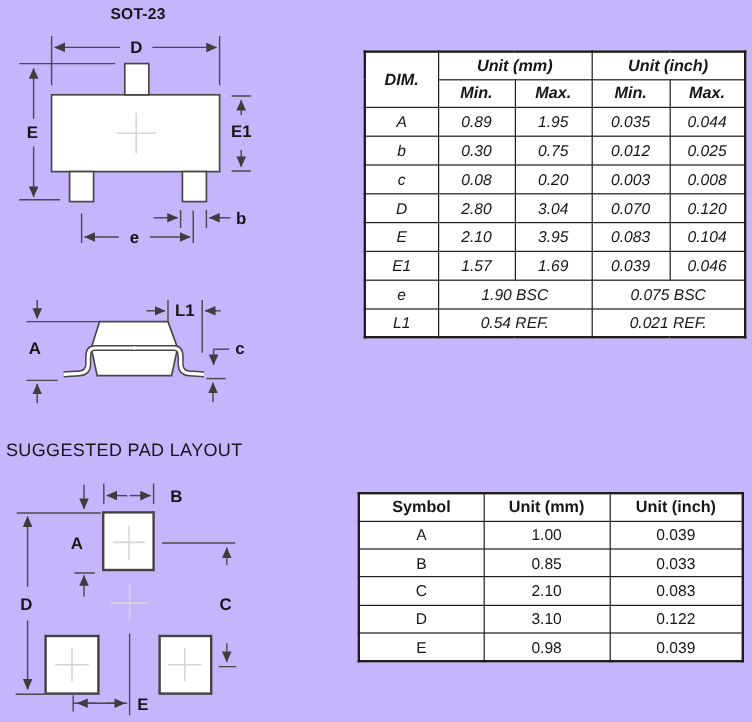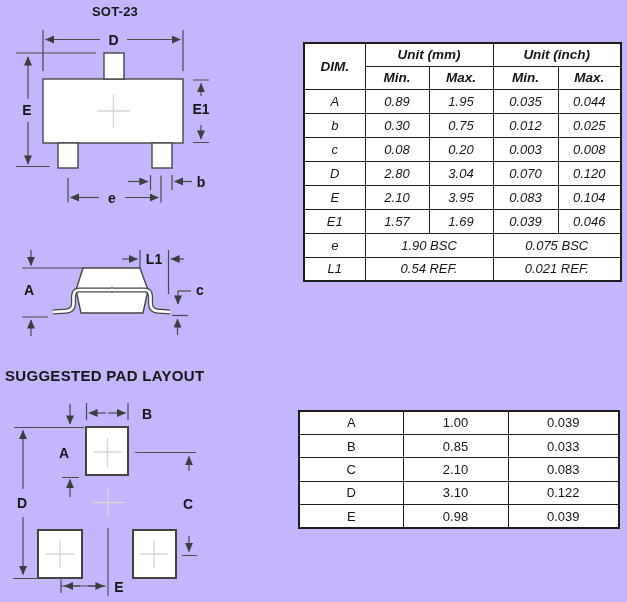--- a/index.html
+++ b/index.html
@@ -2,21 +2,21 @@
 <html><head>
 <meta charset="utf-8">
 <style>
   html,body{margin:0;padding:0;background:#ffffff;}
   #canvas{
     position:relative;width:627px;height:602px;background:#c4b5fd;overflow:hidden;
     font-family:"Liberation Sans",sans-serif;color:#161616;
   }
   .abs{position:absolute;}
   #pkg-title{left:92px;top:4px;font-size:13px;font-weight:700;letter-spacing:.2px;}
-  #pad-heading{left:5px;top:367px;font-size:15px;font-weight:700;letter-spacing:.3px;}
+  #pad-heading{left:5px;top:367px;font-size:15px;font-weight:400;letter-spacing:.3px;}
   svg{position:absolute;left:0;top:0;}
   .oln{fill:#ffffff;stroke:#474747;stroke-width:1.4;}
   .pad{fill:#ffffff;stroke:#424242;stroke-width:2;}
   .dim{stroke:#4a4a4a;stroke-width:1.2;fill:none;}
   .ribbon-d{stroke:#474747;stroke-width:5.2;fill:none;stroke-linecap:butt;}
   .ribbon-w{stroke:#ffffff;stroke-width:2.7;fill:none;stroke-linecap:butt;}
   .cross{stroke:#d6d6d6;stroke-width:1.3;fill:none;}
   .cl{stroke:#4a4a4a;stroke-width:1.1;fill:none;}
   .lbl{font:700 14px "Liberation Sans",sans-serif;fill:#161616;}
   
@@ -226,20 +226,25 @@
     </tbody>
   </table>
 
   <table id="pad-table" class="dtable abs">
     <colgroup>
         <col style="width:104px">
         <col style="width:105px">
         <col style="width:111px">
       </colgroup>
     <tbody>
+      <tr class="hr1">
+        <th>Symbol</th>
+        <th>Unit (mm)</th>
+        <th>Unit (inch)</th>
+      </tr>
       <tr>
         <td>A</td>
         <td>1.00</td>
         <td>0.039</td>
       </tr>
       <tr>
         <td>B</td>
         <td>0.85</td>
         <td>0.033</td>
       </tr>

